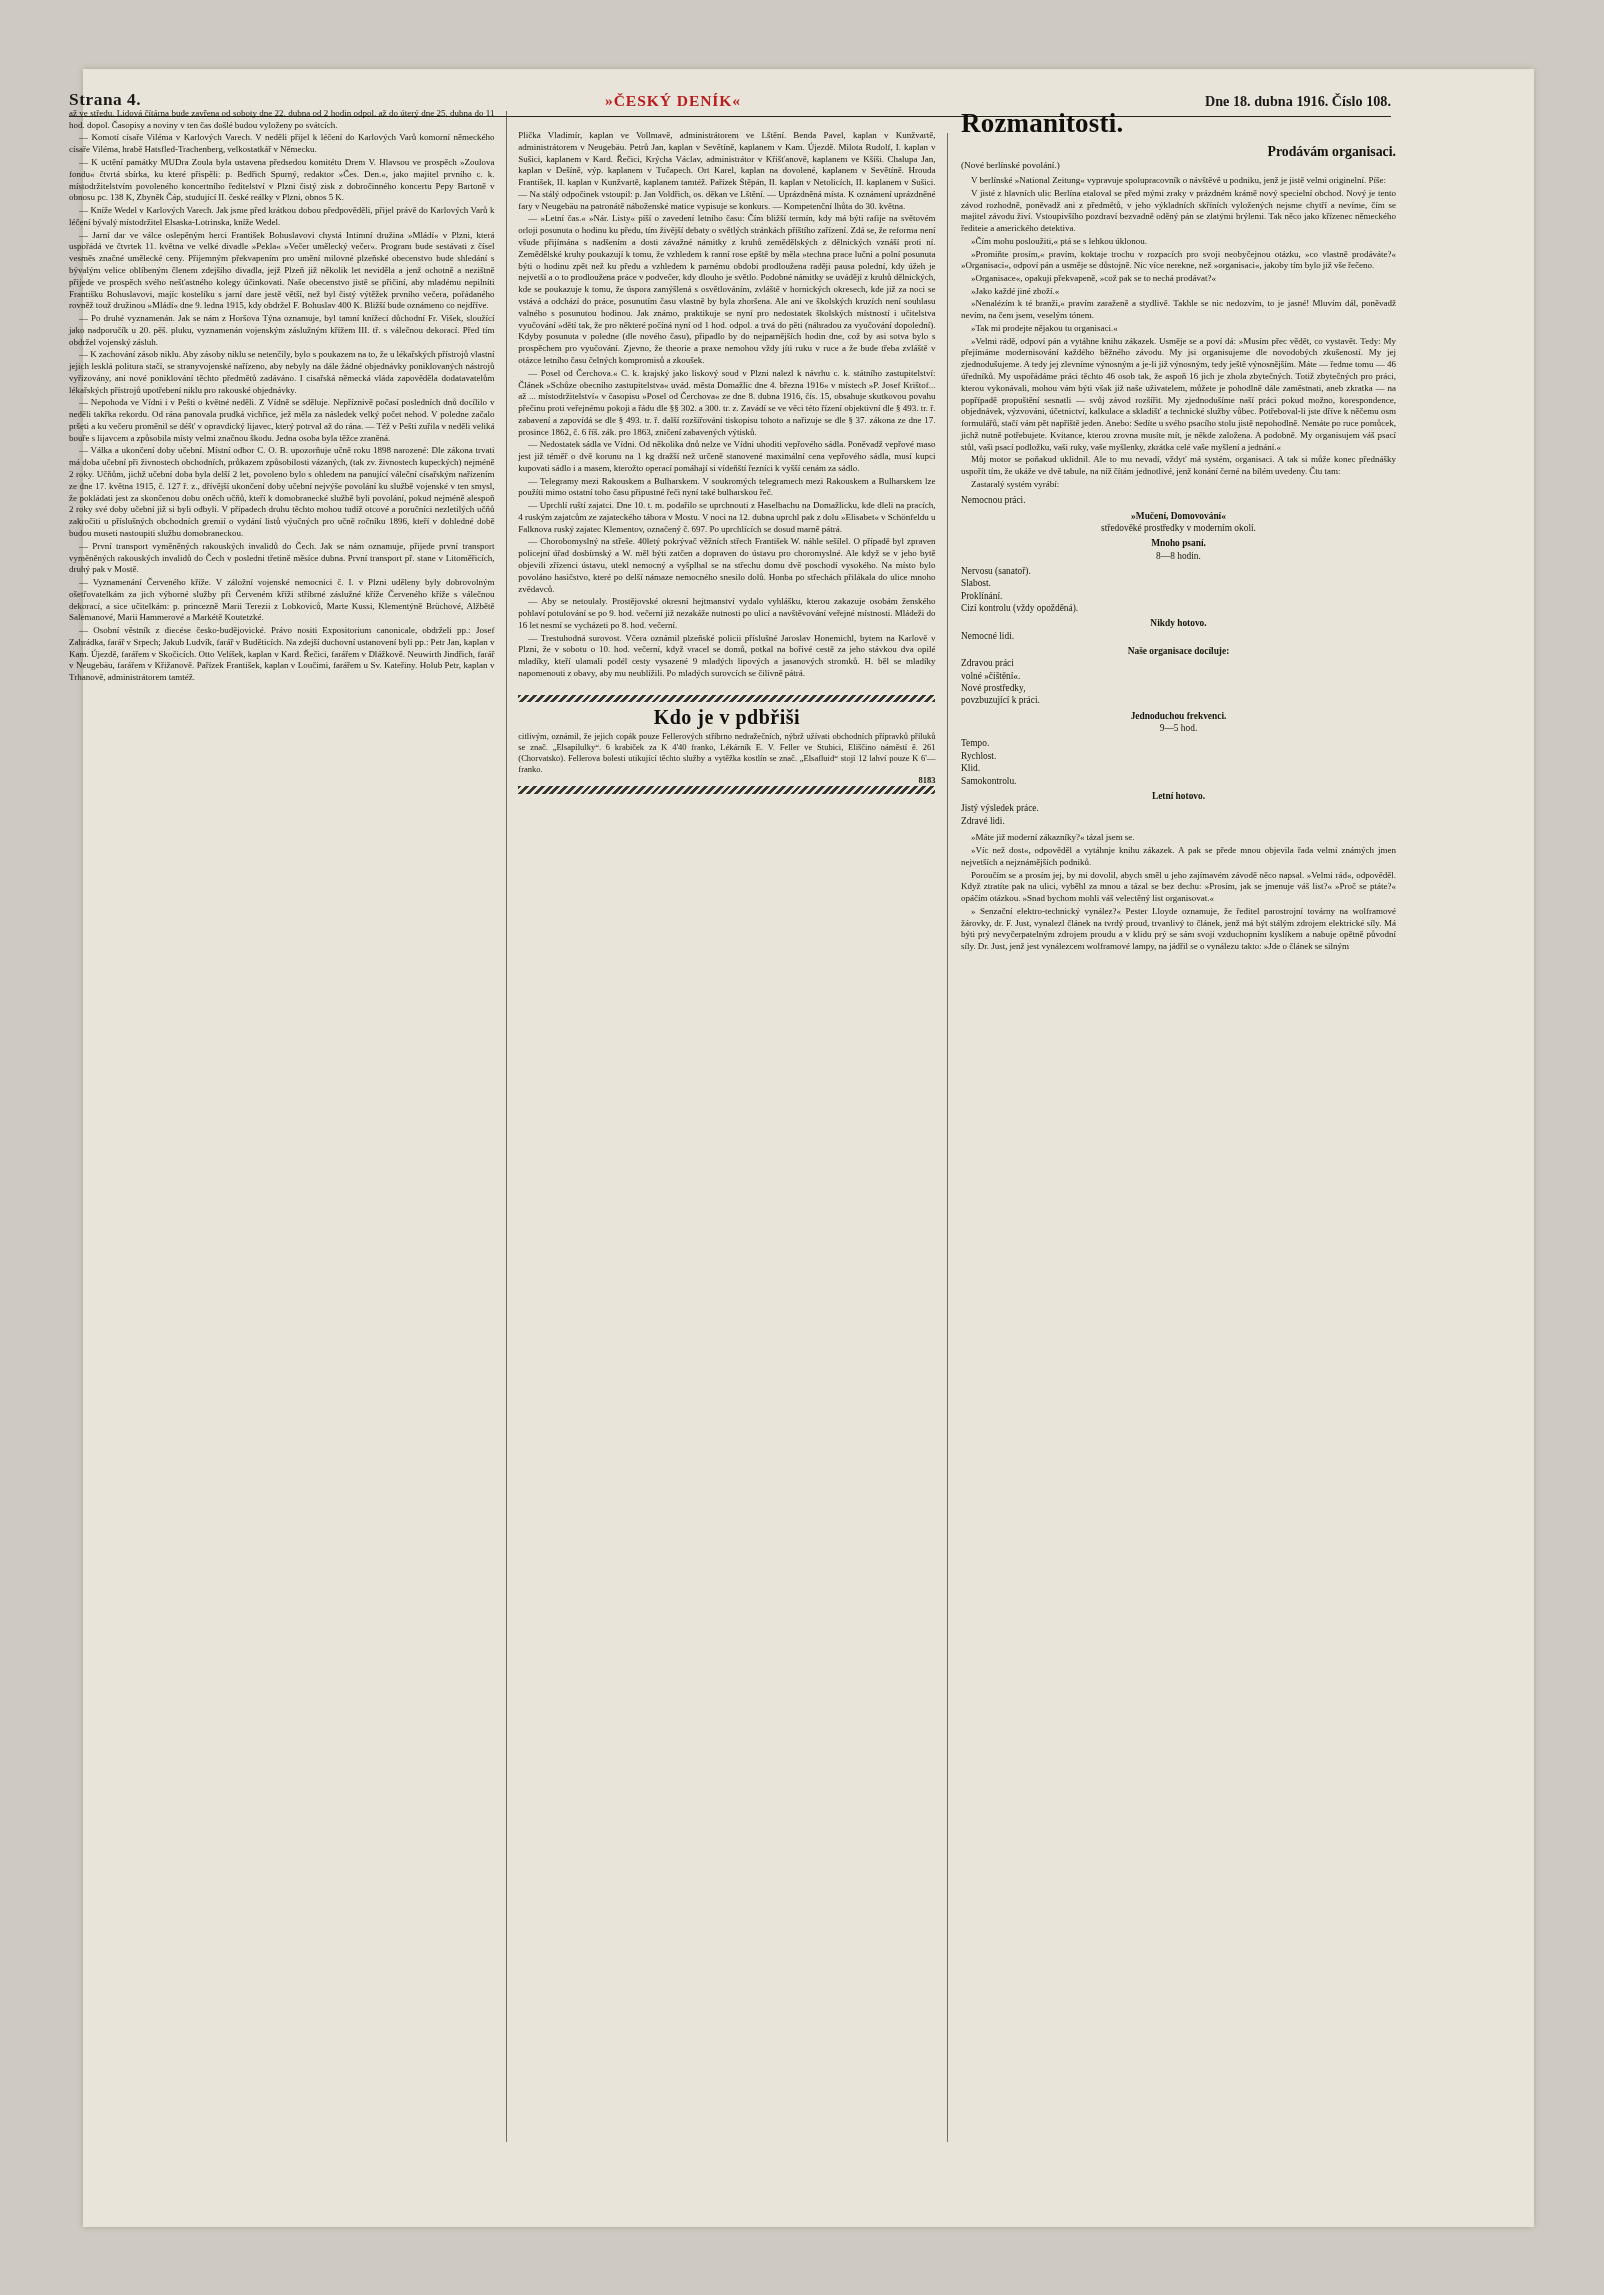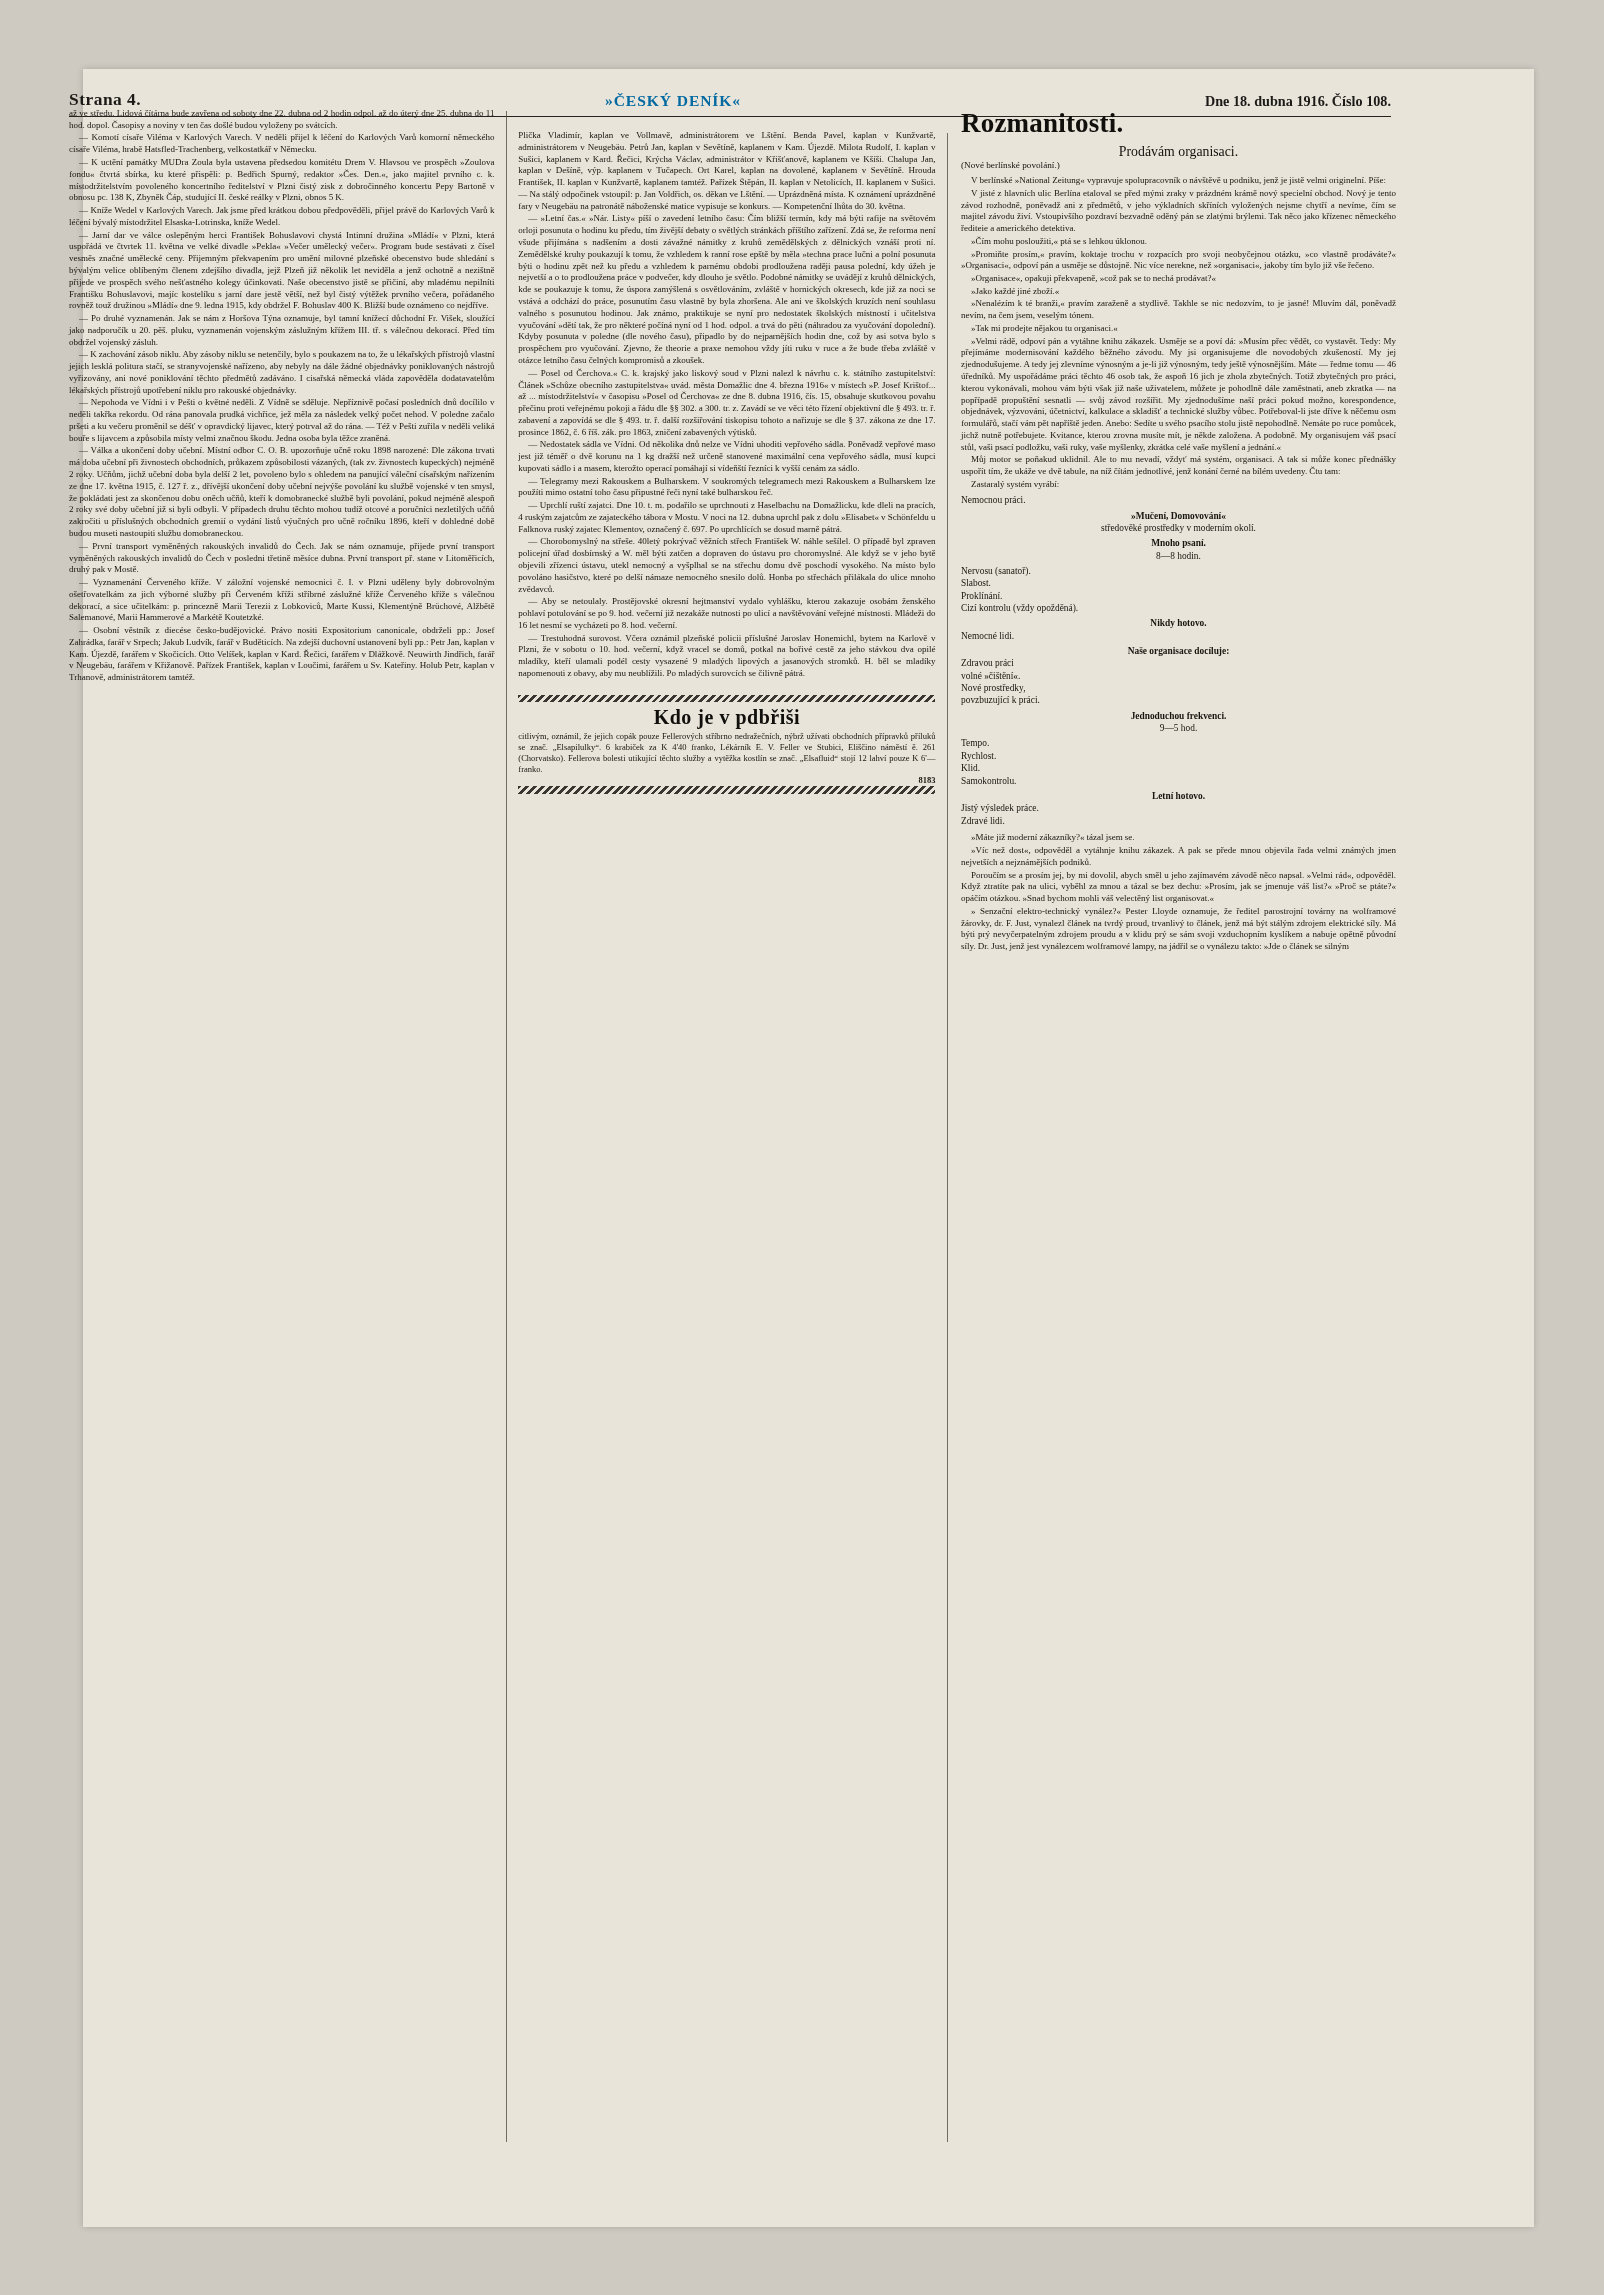--- a/index.html
+++ b/index.html
@@ -39,21 +39,21 @@
   .masthead .left {
     font-size: 17.4px;
     font-weight: bold;
     letter-spacing: 0.5px;
     color: #1b1a17;
   }
   .masthead .center {
     font-size: 15.6px;
     font-weight: bold;
     letter-spacing: 0.9px;
-    color: #0369a1;
+    color: #b91c1c;
   }
   .masthead .right {
     font-size: 14.2px;
     font-weight: bold;
     color: #1b1a17;
   }
   .rule {
     position: absolute;
     left: 69px;
     top: 116px;
@@ -102,23 +102,23 @@
   
   .bighead {
     font-size: 27px;
     font-weight: bold;
     letter-spacing: 0.2px;
     color: #100f0c;
     margin: 0 0 4.6px 0;
     font-family: "Liberation Serif", serif;
   }
   .subhead-c {
-    text-align: center;
+    text-align: right;
     font-size: 13.8px;
-    font-weight: normal;
+    font-weight: bold;
     margin: 1.8px 0 0.9px 0;
     color: #14120d;
   }
   .subhead-c2 {
     text-align: left;
     font-size: 9.2px;
     margin: 0 0 4.6px 0;
     color: #14120d;
   }
   .adline {

